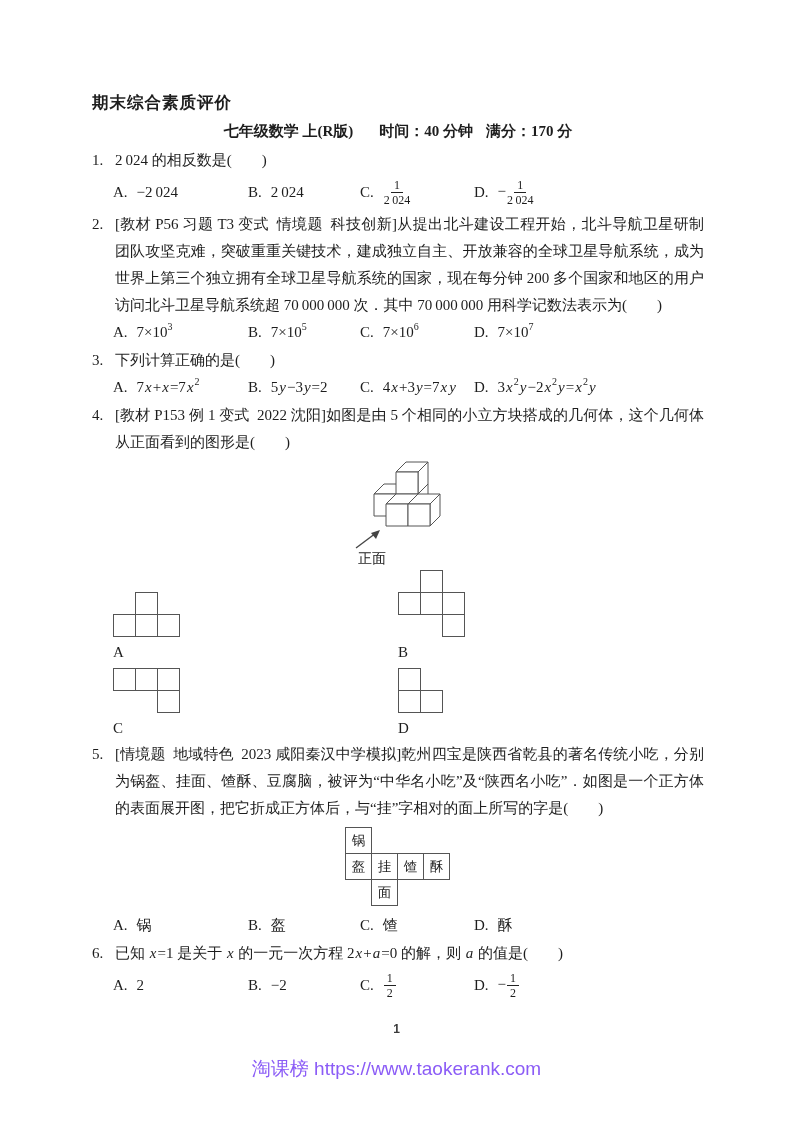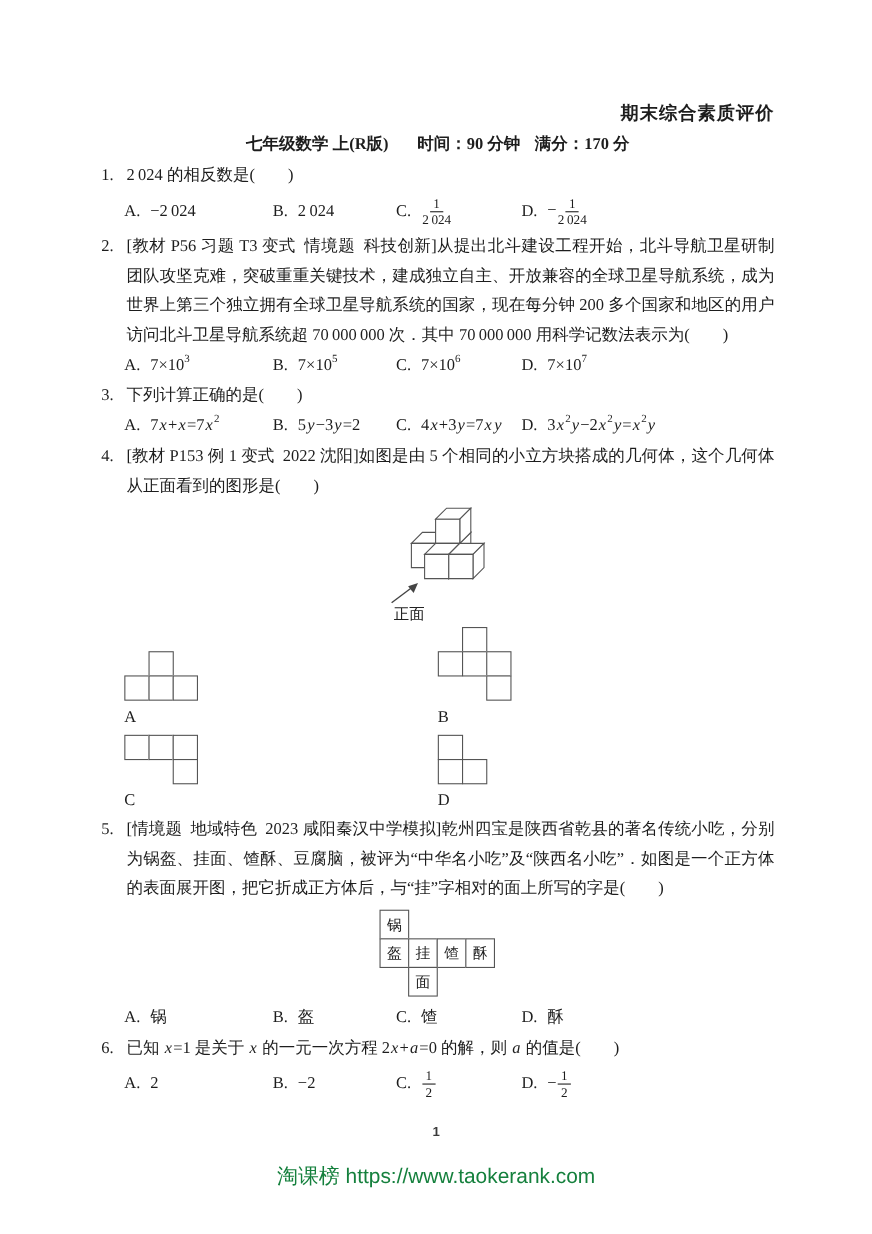--- a/index.html
+++ b/index.html
@@ -1,19 +1,19 @@
 <!DOCTYPE html>
 <html><head>
 <meta charset="utf-8">
 <style>
   html,body{margin:0;padding:0;background:#ffffff;}
   .page{position:relative;width:793px;height:1122px;background:#ffffff;overflow:hidden;
         font-family:"Liberation Serif","DejaVu Serif",serif;color:#1d1d1d;font-size:15px;}
   .content{position:absolute;left:92px;top:90px;width:612px;}
-  .title{text-align:right;font-weight:bold;font-size:16.5px;line-height:26px;letter-spacing:1px;}
+  .title{text-align:left;font-weight:bold;font-size:16.5px;line-height:26px;letter-spacing:1px;}
   .subtitle{text-align:center;font-weight:bold;font-size:15px;line-height:30px;}
   .subtitle .course{margin-right:26px;}
   .subtitle .time{margin-right:13px;}
   .section-head{line-height:27px;margin-top:2px;}
   .section-label{font-weight:bold;}
   .q{margin-top:1px;}
   .stem{display:flex;line-height:27px;}
   .qnum{flex:none;width:23px;}
   .stem-text{flex:1;text-align:justify;font-family:Liberation Serif, serif;}
   .opts{display:grid;grid-template-columns:135px 112px 114px 1fr;margin-left:21px;
@@ -32,30 +32,30 @@
   .figopt{display:flex;flex-direction:column;justify-content:flex-end;align-items:flex-start;}
   .shape{position:relative;margin:4px 0 6px;}
   .sq{position:absolute;width:23px;height:23px;border:1px solid #555;background:#fff;box-sizing:border-box;}
   .figlabel{line-height:18px;margin-bottom:3px;}
   .net{position:relative;margin:5px 0 6px 253px;}
   .netcell{position:absolute;width:27px;height:27px;border:1px solid #555;box-sizing:border-box;
            display:flex;align-items:center;justify-content:center;font-size:13.5px;background:#fff;}
   .footer-pagenum{position:absolute;left:0;width:100%;top:1022px;text-align:center;
                   font-family:"Liberation Sans","DejaVu Sans",sans-serif;font-size:12px;font-weight:bold;color:#3a3a3a;}
   .footer-watermark{position:absolute;left:0;width:100%;top:1056px;text-align:center;
-                    font-family:"Liberation Sans","DejaVu Sans",sans-serif;font-size:19px;color:#15803d;}
+                    font-family:"Liberation Sans","DejaVu Sans",sans-serif;font-size:19px;color:#8b5cf6;}
 </style>
 </head>
 <body>
 
 <div class="page">
   <div class="content">
     <div class="title">期末综合素质评价</div>
     <div class="subtitle">
-      <span class="course">七年级数学 上(R版)</span><span class="time">时间：90 分钟</span><span class="score">满分：170 分</span>
+      <span class="course">七年级数学 上(R版)</span><span class="time">时间：40 分钟</span><span class="score">满分：170 分</span>
     </div>
     <div id="questions">
         <div class="q">
           <div class="stem">
             <span class="qnum">1.</span>
             <span class="stem-text"><span>2 024 的相反数是(　　)</span></span>
           </div>
           <div class="opts">
             <div class="opt tall">
               <span class="olabel">A.</span>

